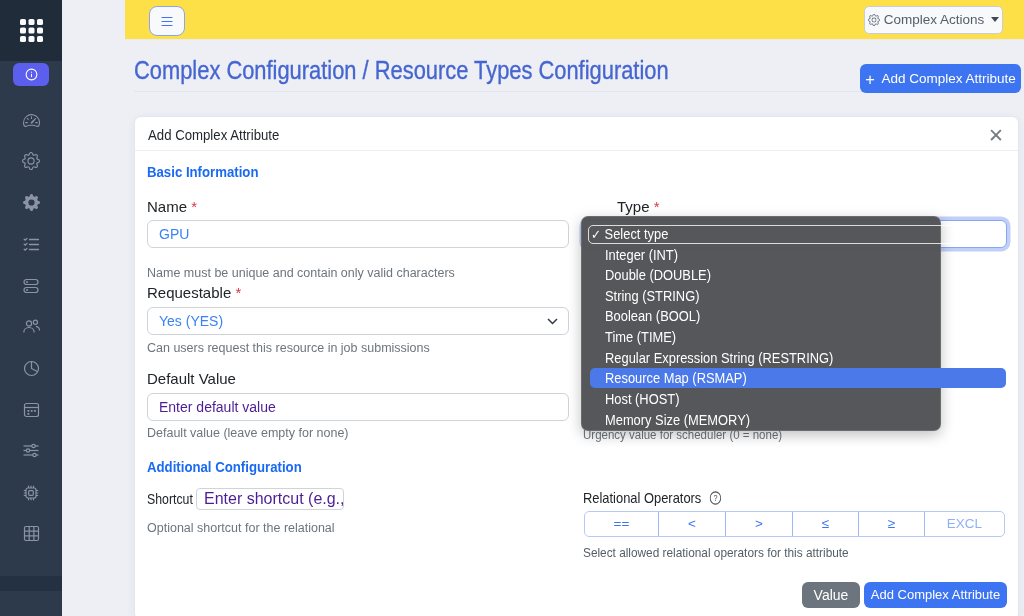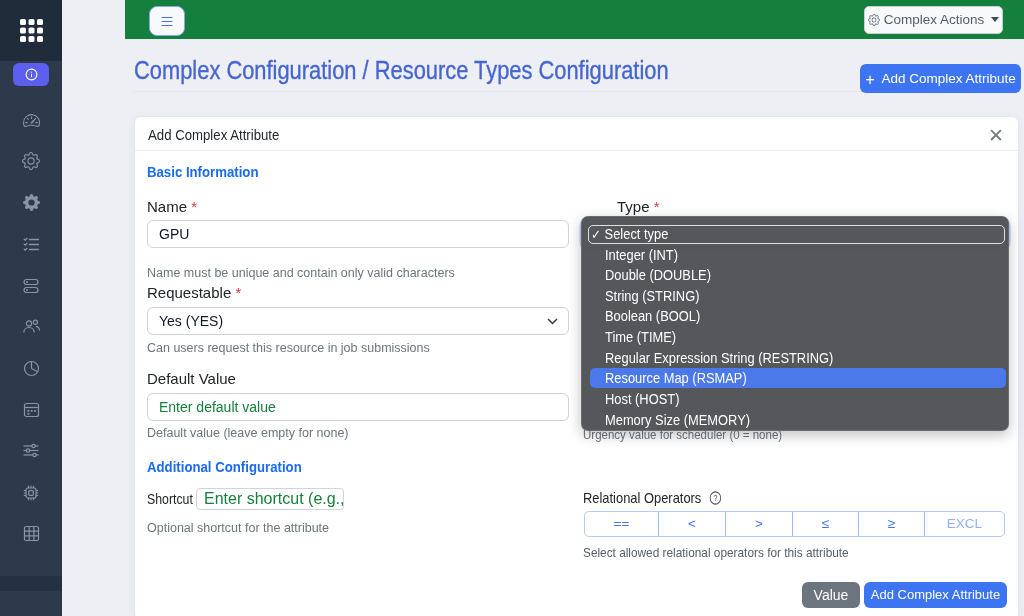--- a/index.html
+++ b/index.html
@@ -9,44 +9,44 @@
 
   
   #sidebar { left:0; top:0; width:62px; height:616px; background:#2d3a4c; }
   #sb-top { position:absolute; left:0; top:0; width:62px; height:61px; background:#212c3b; }
   #sb-band { position:absolute; left:0; top:576px; width:62px; height:15px; background:#243142; }
   .sb-icon { position:absolute; left:0; width:62px; text-align:center; }
   .sb-icon svg { display:inline-block; vertical-align:top; }
   #sb-active { position:absolute; left:13px; top:63px; width:36px; height:23px; background:#5c5fee; border-radius:6px; text-align:center; }
 
   
-  #topbar { left:125px; top:0; width:899px; height:40px; background:#15803d; border-bottom:1px solid #e8ebf1; }
+  #topbar { left:125px; top:0; width:899px; height:40px; background:#fde047; border-bottom:1px solid #e8ebf1; }
   #hamb { position:absolute; left:24px; top:6px; width:36px; height:30px; border:1px solid #8aa5f2; border-radius:8px; background:#f8f9fb; }
   #ca-btn { position:absolute; right:21px; top:6px; width:139px; height:28px; border:1px solid #c9ced6; border-radius:5px; background:#f8f9fb; color:#545e6a; font-size:13.5px; line-height:26px; text-align:center; white-space:nowrap; }
 
   
   #h1 { left:134px; top:56px; font-size:25px; color:#4565d1; -webkit-text-stroke:0.35px #4565d1; transform:scaleX(0.875); transform-origin:0 0; white-space:nowrap; }
   #hrule { left:134px; top:91px; width:887px; border-top:1px solid #e2e5ee; }
   #add-top { left:860px; top:64px; width:161px; height:29px; background:#3d74f2; color:#fff; border-radius:6px; font-size:13.5px; line-height:29px; text-align:center; }
 
   
   #modal { left:134px; top:116px; width:885px; height:504px; background:#fff; border:1px solid #e3e6ec; border-radius:7px; box-shadow:0 2px 8px rgba(40,50,80,.06); }
   #m-head { position:absolute; left:0; top:0; width:100%; height:34px; border-bottom:1px solid #ebedf1; }
   #m-title { position:absolute; left:13px; top:9px; font-size:15px; color:#24292f; transform:scaleX(0.88); transform-origin:0 0; white-space:nowrap; }
   #m-x { position:absolute; right:14px; top:7px; font-size:19px; color:#777c82; }
 
   .sect { position:absolute; font-size:15px; font-weight:bold; color:#1a6bf2; transform:scaleX(0.88); transform-origin:0 0; white-space:nowrap; }
   .lbl { position:absolute; font-size:15px; color:#212529; }
   .red { color:#dc3545; }
   .help { position:absolute; font-size:12.5px; color:#6c757d; }
-  .inp { position:absolute; background:#fff; border:1px solid #ced4da; border-radius:6px; font-size:14px; color:#0f172a; }
-  .ph { color:#15803d; }
-
-  
-  #dd { left:581px; top:216px; width:428px; height:215px; background:rgba(82,84,87,0.98); border:1px solid rgba(255,255,255,0.12); border-radius:7px; box-shadow:0 4px 14px rgba(0,0,0,.25); z-index:40; }
+  .inp { position:absolute; background:#fff; border:1px solid #ced4da; border-radius:6px; font-size:14px; color:#3b82f6; }
+  .ph { color:#4c1d95; }
+
+  
+  #dd { left:581px; top:216px; width:360px; height:215px; background:rgba(82,84,87,0.98); border:1px solid rgba(255,255,255,0.12); border-radius:7px; box-shadow:0 4px 14px rgba(0,0,0,.25); z-index:40; }
   .dd-row { position:absolute; left:23px; font-size:14px; color:#fff; height:21px; line-height:21px; transform:scaleX(0.92); transform-origin:0 0; white-space:nowrap; }
   #dd-ring { position:absolute; left:6px; top:8px; width:417px; height:19px; border:1.5px solid rgba(255,255,255,0.8); border-radius:5px; }
   #dd-hl { position:absolute; left:8px; top:151px; width:416px; height:20px; background:#4b79e9; border-radius:5px; }
 
   
   #ops { left:584px; top:511px; width:421px; height:26px; display:flex; z-index:5; border:1px solid #b6c9f8; border-radius:5px; background:#fff; }
   #ops div { border-left:1px solid #9eb9f7; color:#3c72f4; font-size:13.5px; line-height:24px; text-align:center; }
   #ops div:first-child { border-left:none; }
 
   .btn { position:absolute; border-radius:6px; color:#fff; font-size:14px; text-align:center; line-height:26px; height:26px; z-index:5; }
@@ -225,21 +225,21 @@
 </div>
 <div class="help abs" style="left:147px; top:341px;">Can users request this resource in job submissions</div>
 
 <div class="lbl abs" style="left:147px; top:370px;text-align:right;">Default Value</div>
 <div class="inp abs ph" style="left:147px; top:393px; width:422px; height:28px; line-height:26px; padding-left:11px;">Enter default value</div>
 <div class="help abs" style="left:147px; top:426px;">Default value (leave empty for none)</div>
 
 <div class="sect abs" style="left:147px; top:458px;">Additional Configuration</div>
 <div class="lbl abs" style="left:147px; top:491px; font-size:14.5px; transform:scaleX(0.85); transform-origin:0 0;">Shortcut</div>
 <div class="inp abs ph" style="left:196px; top:488px; width:148px; height:22px; line-height:20px; padding-left:7px; border-radius:4px; font-size:16px; white-space:nowrap; overflow:hidden;">Enter shortcut (e.g., h)</div>
-<div class="help abs" style="left:147px; top:521px;">Optional shortcut for the attribute</div>
+<div class="help abs" style="left:147px; top:521px;">Optional shortcut for the relational</div>
 
 <div class="lbl abs" style="left:583px; top:198px;margin-left:34px;">Type <span class="red">*</span></div>
 <div class="abs" style="left:583px; top:220px; width:424px; height:28px; background:#fff; border:1.5px solid #86a7f0; border-radius:6px; box-shadow:0 0 0 3.5px rgba(76,118,237,0.35); z-index:1;"></div>
 <div class="help abs" style="left:583px; top:428px; z-index:1; transform:scaleX(0.92); transform-origin:0 0; white-space:nowrap;">Urgency value for scheduler (0 = none)</div>
 
 <div id="dd" class="abs">
   <div id="dd-ring"></div>
   <div id="dd-hl"></div>
   <div class="dd-row" style="top:7px; left:9px;"><span style="font-size:13px;">✓</span>&nbsp;Select type</div>
   <div class="dd-row" style="top:27.5px;">Integer (INT)</div>

